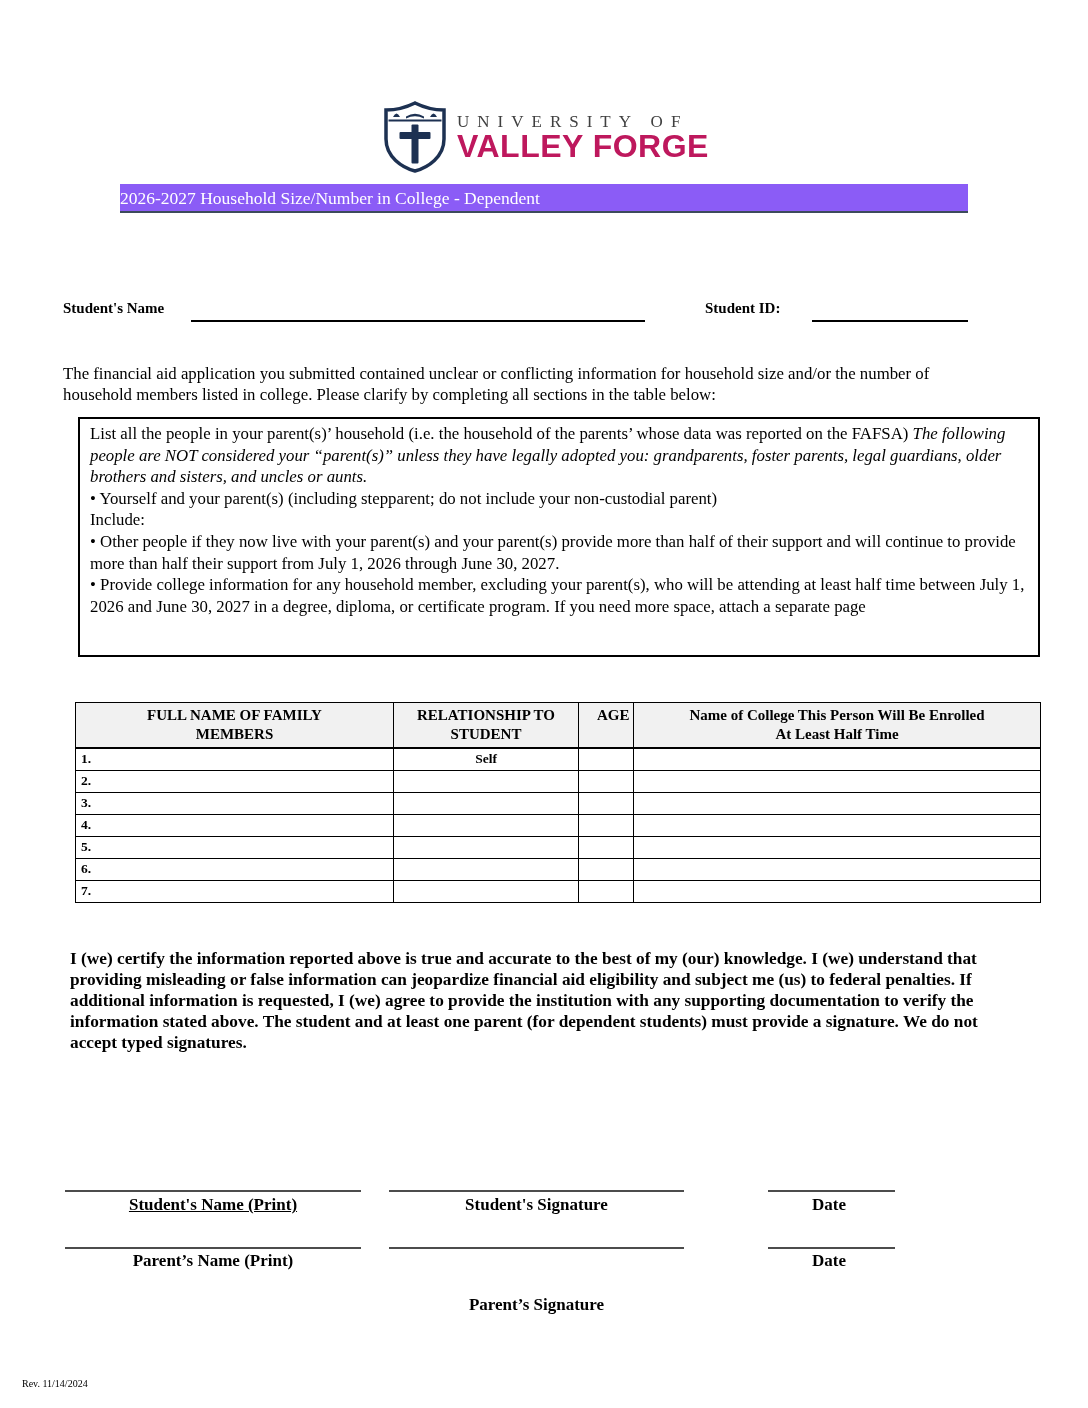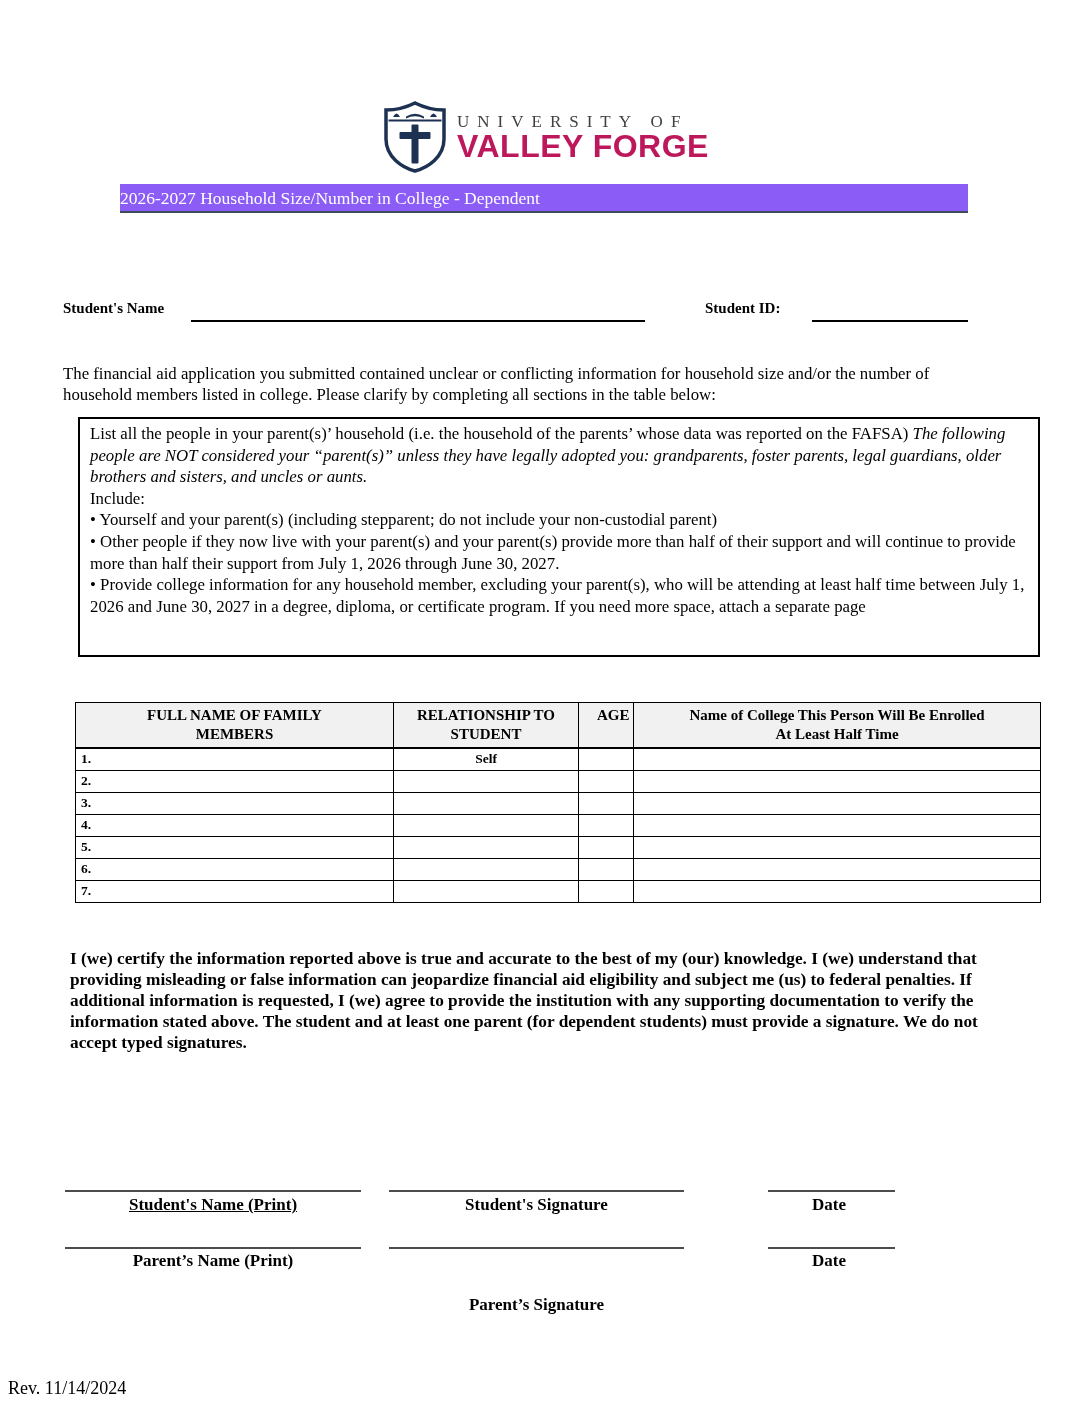--- a/index.html
+++ b/index.html
@@ -67,21 +67,21 @@
   .sig-label.left { text-align:left; padding-left:4px;margin-left:40px; }
   
   .s1a{ left:65px;  top:1190px; width:296px; } .l1a{ left:65px;  top:1195px; width:296px;text-decoration:underline; }
   .s1b{ left:389px; top:1190px; width:295px; } .l1b{ left:389px; top:1195px; width:295px; }
   .s1c{ left:768px; top:1190px; width:127px; } .l1c{ left:768px; top:1195px; width:127px; }
   
   .s2a{ left:65px;  top:1247px; width:296px; } .l2a{ left:65px;  top:1251px; width:296px; }
   .s2b{ left:389px; top:1247px; width:295px; } .l2b{ left:389px; top:1251px; width:295px;margin-top:44px; }
   .s2c{ left:768px; top:1247px; width:127px; } .l2c{ left:768px; top:1251px; width:127px; }
   
-  .rev { position:absolute; left:8px; top:1378px; font-size:18px; }
+  .rev { position:absolute; left:22px; top:1378px; font-size:10px; }
 </style>
 </head>
 <body>
 
 <div class="page">
 
   <div class="logo-wrap">
     <svg width="64" height="72" viewBox="0 0 64 72">
       <path d="M32 2 C22 7 10 9 3 9 L3 38 C3 56 19 66.5 32 70 C45 66.5 61 56 61 38 L61 9 C54 9 42 7 32 2 Z" fill="#ffffff" stroke="#1d3152" stroke-width="3.5"></path>
       <path d="M5.5 19.5 L58.5 19.5" stroke="#1d3152" stroke-width="2"></path>
@@ -107,22 +107,22 @@
     <span class="fld-label" style="left:0;">Student's Name</span>
     <span class="fill-line nm-line"></span>
     <span class="fld-label id-label">Student ID:</span>
     <span class="fill-line id-line"></span>
   </div>
 
   <div class="intro">The financial aid application you submitted contained unclear or conflicting information for household size and/or the number of household members listed in college. Please clarify by completing all sections in the table below:</div>
 
   <div class="instr-box">
     <span>List all the people in your parent(s)’ household (i.e. the household of the parents’ whose data was reported on the FAFSA) </span><span class="italic">The following people are NOT considered your “parent(s)” unless they have legally adopted you: grandparents, foster parents, legal guardians, older brothers and sisters, and uncles or aunts.</span>
+    <div>• Yourself and your parent(s) (including stepparent; do not include your non-custodial parent)</div>
     <div>Include:</div>
-    <div>• Yourself and your parent(s) (including stepparent; do not include your non-custodial parent)</div>
     <div>• Other people if they now live with your parent(s) and your parent(s) provide more than half of their support and will continue to provide more than half their support from July 1, 2026 through June 30, 2027.</div>
     <div>• Provide college information for any household member, excluding your parent(s), who will be attending at least half time between July 1, 2026 and June 30, 2027 in a degree, diploma, or certificate program. If you need more space, attach a separate page</div>
   </div>
 
   <table class="hh-table">
     <thead>
       <tr>
         <th class="col-name">
           <span>FULL NAME OF FAMILY</span><br>
           <span>MEMBERS</span>

